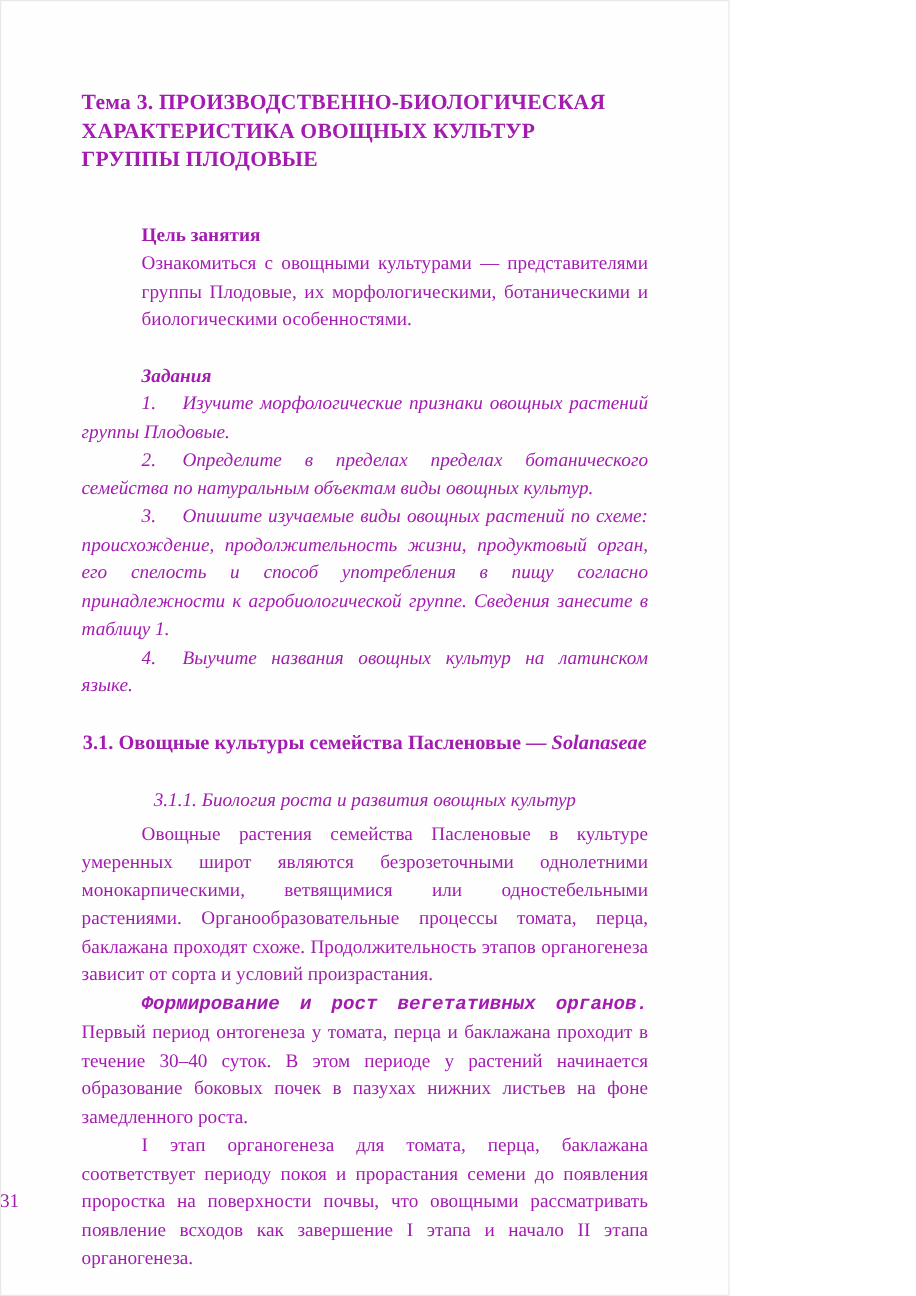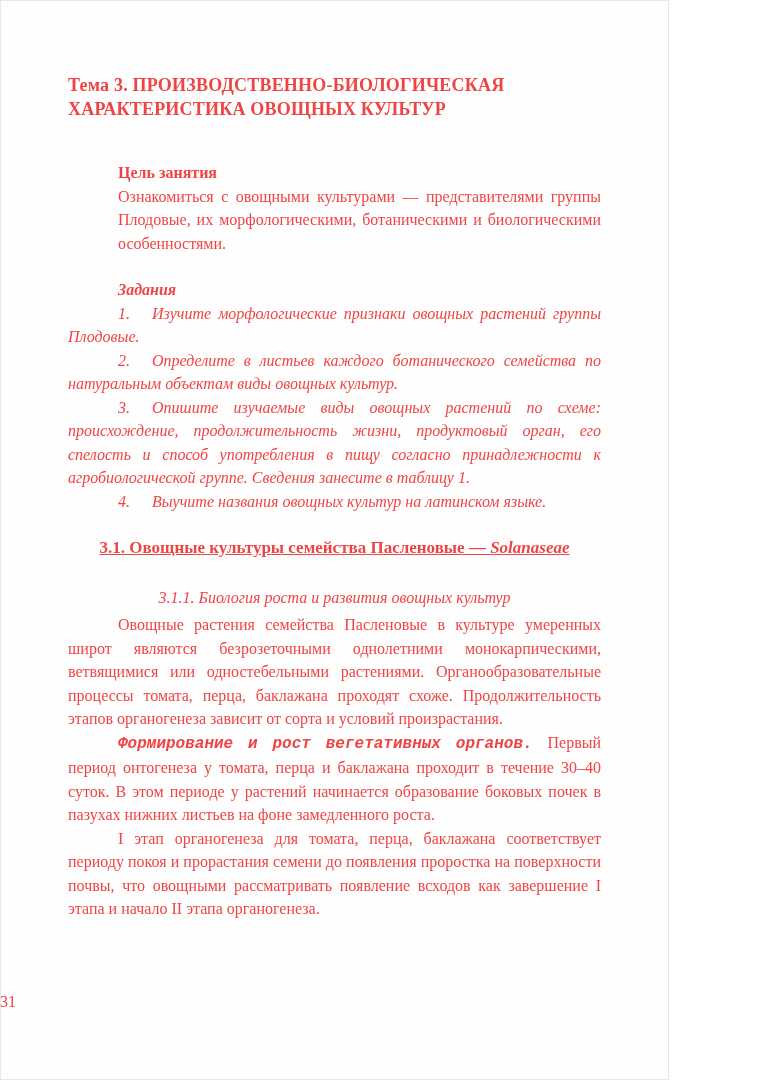--- a/index.html
+++ b/index.html
@@ -2,26 +2,26 @@
 <html lang="ru"><head>
 <meta charset="utf-8">
 <style>
   html, body {
     margin: 0;
     padding: 0;
     background: #ffffff;
   }
   .page {
     position: relative;
-    width: 669px;
+    width: 608px;
     height: 1080px;
     background: #fefefe;
     box-shadow: inset 0 0 0 1px #e8e8e8;
     font-family: "Liberation Serif", "DejaVu Serif", serif;
-    color: #ef4444;
+    color: #a21caf;
     overflow: hidden;
   }
   .content {
     position: absolute;
     left: 68px;
     right: 68px;
     top: 74px;
   }
   .doc-title {
     margin: 0 0 26px 0;
@@ -54,21 +54,20 @@
     width: 34px;
     text-indent: 0;
   }
   .tasks-section { margin-top: 23px; font-style: italic; }
   .section-h {
     margin: 23px 0 0 0;
     font-size: 17px;
     font-weight: bold;
     line-height: 23.5px;
     text-align: center;
-    text-decoration: underline;
   }
   .section-h .latin { font-style: italic; }
   .subsection-h {
     margin: 26px 0 4px 0;
     font-size: 16px;
     font-weight: normal;
     font-style: italic;
     line-height: 23.5px;
     text-align: center;
   }
@@ -88,31 +87,32 @@
 </style>
 </head>
 <body>
 
 <div class="page">
   <div class="content">
 
     <h1 class="doc-title">
       <span class="t-line">Тема 3. ПРОИЗВОДСТВЕННО-БИОЛОГИЧЕСКАЯ</span>
       <span class="t-line">ХАРАКТЕРИСТИКА ОВОЩНЫХ КУЛЬТУР</span>
+      <span class="t-line">ГРУППЫ ПЛОДОВЫЕ</span>
     </h1>
 
     <section class="goal-block">
       <h2 class="run-head">Цель занятия</h2>
       <p class="para">Ознакомиться с овощными культурами — представителями группы Плодовые, их морфологическими, ботаническими и биологическими особенностями.</p>
     </section>
 
     <section class="tasks-section">
       <h2 class="run-head indent">Задания</h2>
       <p class="para task"><span class="task-num">1.</span><span>Изучите морфологические признаки овощных растений группы Плодовые.</span></p>
-      <p class="para task"><span class="task-num">2.</span><span>Определите в листьев каждого ботанического семейства по натуральным объектам виды овощных культур.</span></p>
+      <p class="para task"><span class="task-num">2.</span><span>Определите в пределах пределах ботанического семейства по натуральным объектам виды овощных культур.</span></p>
       <p class="para task"><span class="task-num">3.</span><span>Опишите изучаемые виды овощных растений по схеме: происхождение, продолжительность жизни, продуктовый орган, его спелость и способ употребления в пищу согласно принадлежности к агробиологической группе. Сведения занесите в таблицу 1.</span></p>
       <p class="para task"><span class="task-num">4.</span><span>Выучите названия овощных культур на латинском языке.</span></p>
     </section>
 
     <h2 class="section-h"><span>3.1. Овощные культуры семейства Пасленовые — </span><span class="latin">Solanaseae</span></h2>
 
     <h3 class="subsection-h">
       <span class="t-line">3.1.1. Биология роста и развития овощных культур</span>
     </h3>
 

